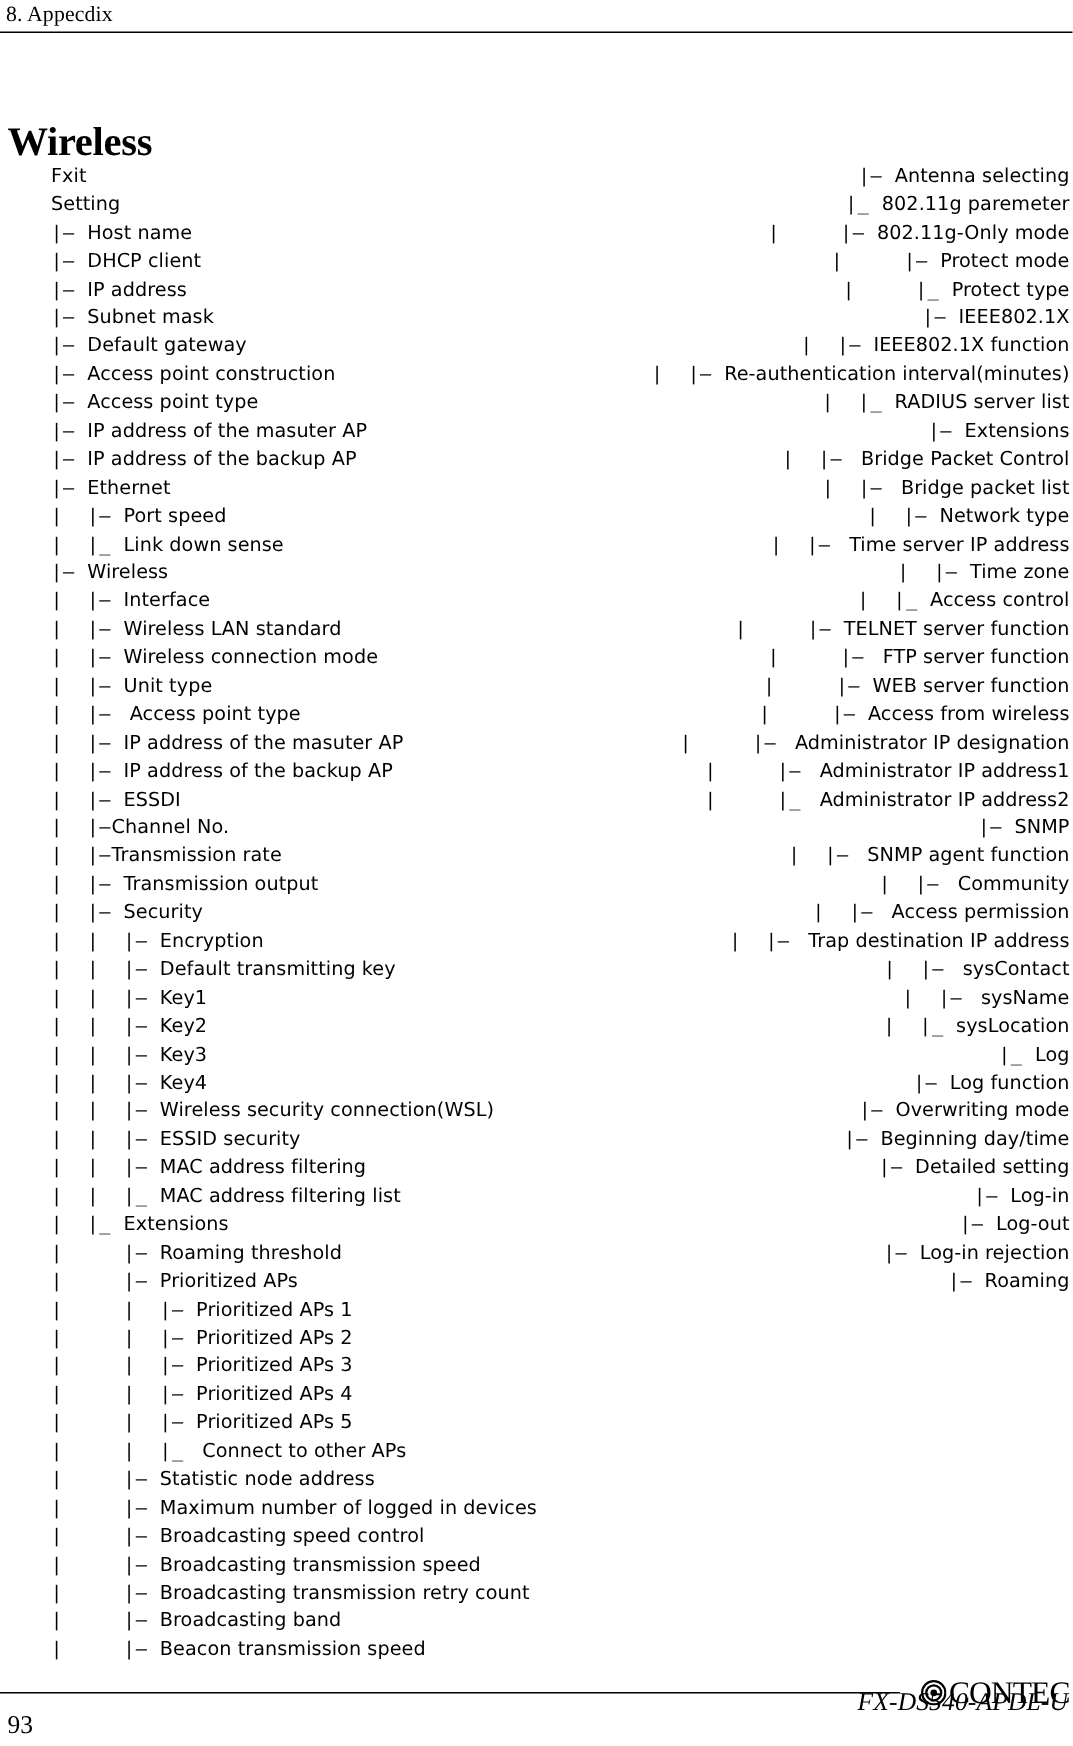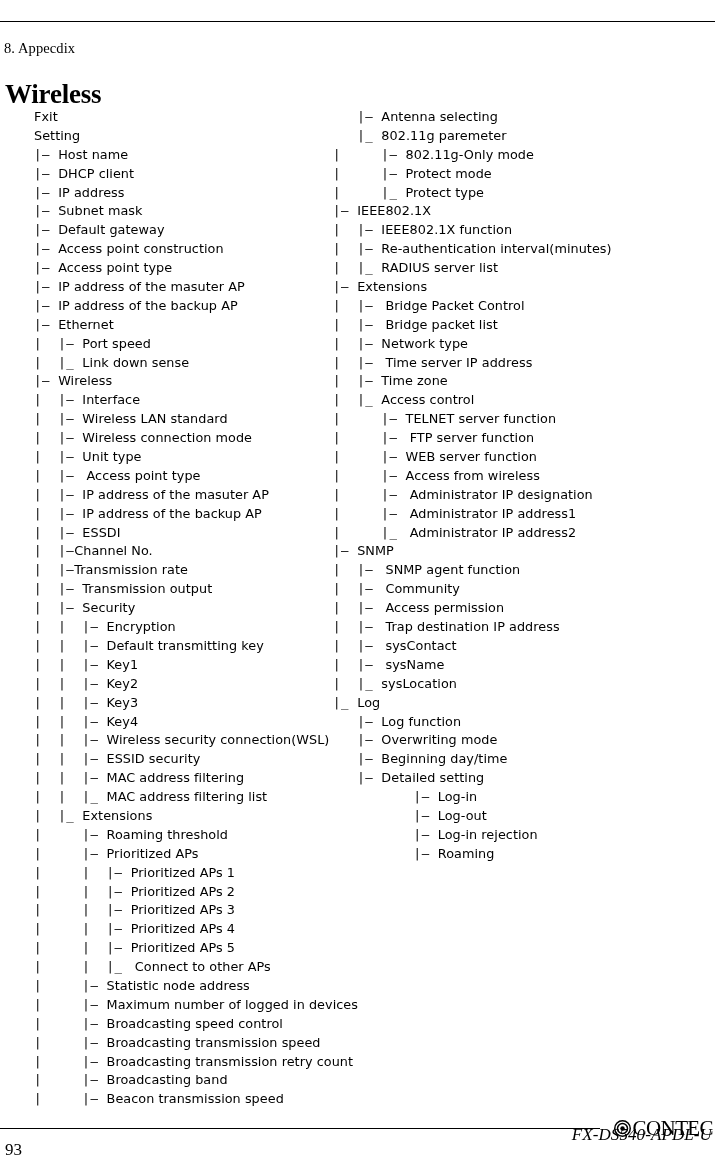--- a/index.html
+++ b/index.html
@@ -27,21 +27,20 @@
   }
   .page-header .header-text {
     position: absolute;
     left: 4px;
     top: 1px;
     font-family: "Liberation Serif", "DejaVu Serif", serif;
     font-size: 14.5px;
     line-height: 18px;
     letter-spacing: 0.1px;
     white-space: nowrap;
-    margin-top: 38px;
   }
   .page-header .header-rule {
     position: absolute;
     left: 0;
     top: 21px;
     width: 715px;
     height: 0;
     border-top: 1.6px solid #000000;
   }
 
@@ -66,21 +65,21 @@
     width: 715px;
   }
   .tree-column {
     position: absolute;
     top: 0;
     font-size: 12.8px;
     line-height: 18.9px;
     white-space: pre;
   }
   .tree-column.left  { left: 6px;   width: 320px; margin-left: 28px; }
-  .tree-column.right { left: 333px; width: 380px; }
+  .tree-column.right { left: 333px; width: 380px; text-align: right; }
 
   .tree-line {
     height: 18.9px;
     white-space: pre;
     font-size: 12.8px;
     letter-spacing: 0.05px;
   }
   
   .tree-line .guides {
     font-family: "DejaVu Sans Mono", monospace;

